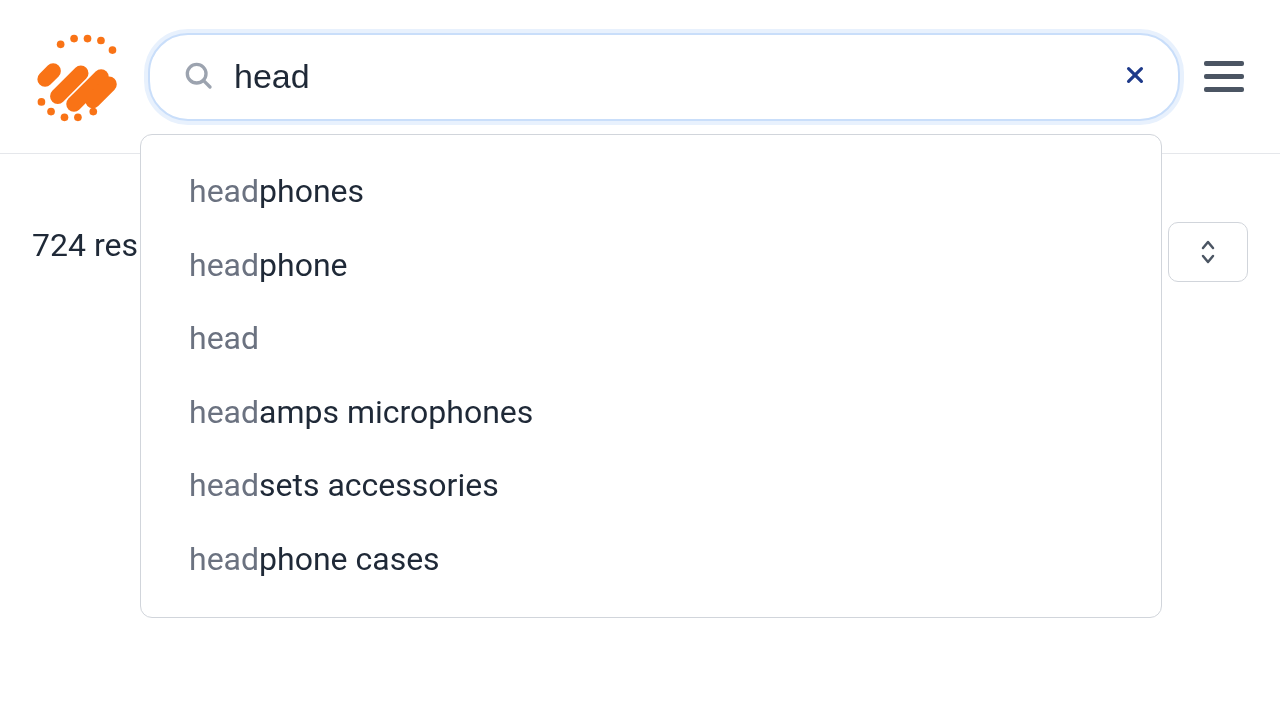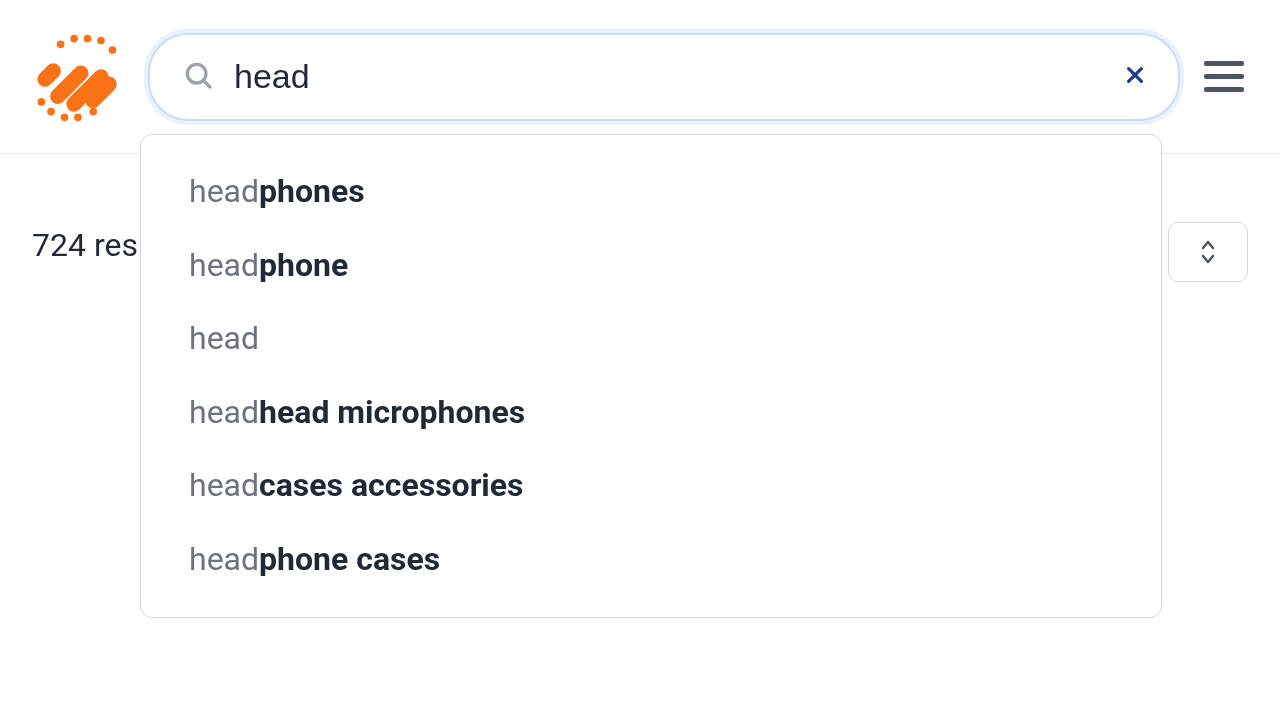--- a/index.html
+++ b/index.html
@@ -105,21 +105,21 @@
       color: #1f2937;
       cursor: pointer;
       line-height: 1.3;
     }
     .suggestion .match {
       color: #6b7280;
       font-weight: 400;
     }
     .suggestion .rest {
       color: #1f2937;
-      font-weight: 700;
+      font-weight: 400;
     }
     .sort-button {
       position: absolute;
       right: 32px;
       top: 68px;
       width: 80px;
       height: 60px;
       border: 1px solid #d1d5db;
       border-radius: 10px;
       display: flex;
@@ -185,17 +185,17 @@
     <svg width="24" height="28" viewBox="0 0 24 28">
       <path d="M7 10 L12 4 L17 10" fill="none" stroke="#4b5563" stroke-width="2.5" stroke-linecap="round" stroke-linejoin="round"></path>
       <path d="M7 18 L12 24 L17 18" fill="none" stroke="#4b5563" stroke-width="2.5" stroke-linecap="round" stroke-linejoin="round"></path>
     </svg>
   </div>
 
   <div class="dropdown" id="suggestions">
       <div class="suggestion"><span class="match">head</span><span class="rest">phones</span></div>
       <div class="suggestion"><span class="match">head</span><span class="rest">phone</span></div>
       <div class="suggestion"><span class="match">head</span><span class="rest"></span></div>
-      <div class="suggestion"><span class="match">head</span><span class="rest">head microphones</span></div>
-      <div class="suggestion"><span class="match">head</span><span class="rest">cases accessories</span></div>
+      <div class="suggestion"><span class="match">head</span><span class="rest">amps microphones</span></div>
+      <div class="suggestion"><span class="match">head</span><span class="rest">sets accessories</span></div>
       <div class="suggestion"><span class="match">head</span><span class="rest">phone cases</span></div>
     </div>
 </div>
 
 </body></html>

